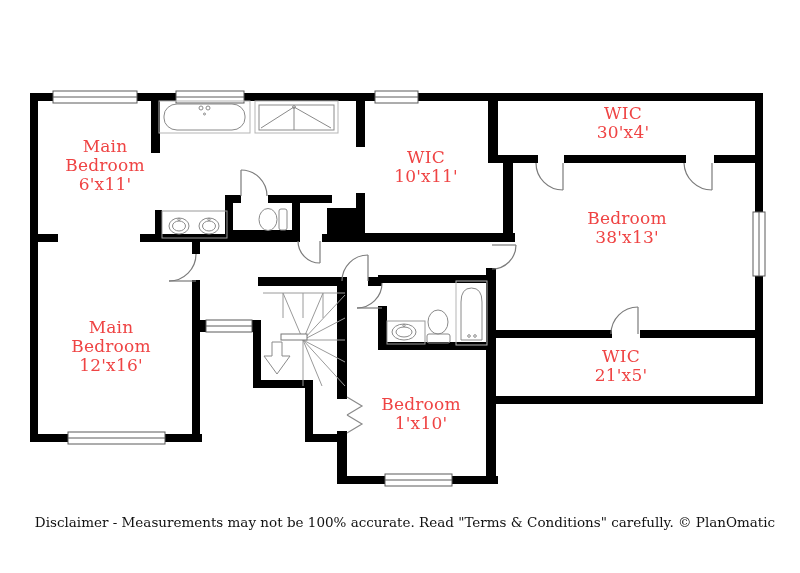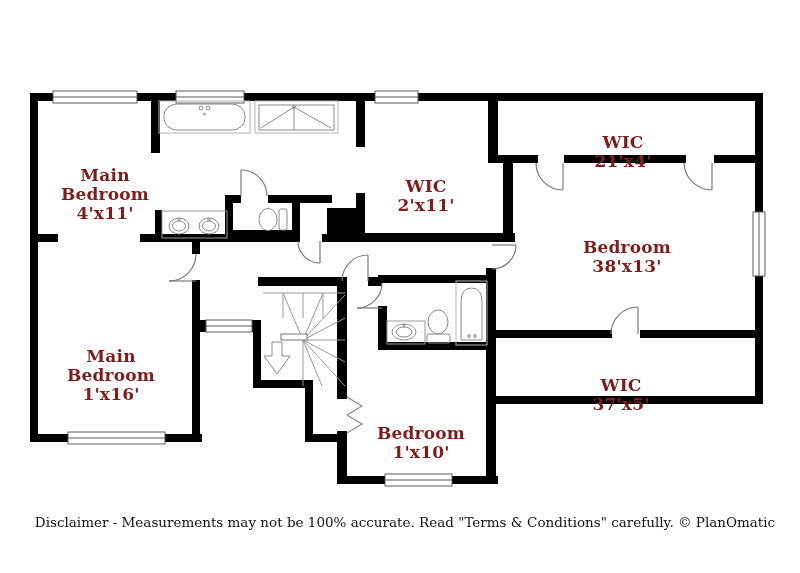--- a/index.html
+++ b/index.html
@@ -3,22 +3,22 @@
 <meta charset="utf-8">
 <style>
   html,body{margin:0;padding:0;background:#fff;}
   #stage{
     position:relative;width:800px;height:573px;background:#fff;overflow:hidden;
     font-family:"DejaVu Serif","Liberation Serif",serif;
   }
   #plan-svg{position:absolute;left:0;top:0;}
   .room-label{
     position:absolute;transform:translate(-50%,-50%);
-    text-align:center;color:#7f1d1d;font-weight:bold;font-size:17px;line-height:1.13;
-    letter-spacing:.2px;white-space:nowrap;margin-top:29px;
+    text-align:center;color:#ef4444;font-weight:normal;font-size:17px;line-height:1.13;
+    letter-spacing:.2px;white-space:nowrap;
   }
   .room-label .nm,.room-label .dm{display:block;}
   .room-label.wrap{white-space:normal;width:106px;}
   #disclaimer{
     position:absolute;left:0;right:0;top:514px;text-align:center;
     font-size:13.5px;color:#111;font-family:"DejaVu Serif","Liberation Serif",serif;padding-left:10px;
   }
 </style>
 </head>
 <body>
@@ -220,41 +220,41 @@
       <rect x="281" y="334" width="26" height="6" fill="#fff" stroke="#777"></rect>
     </g>
     <g stroke="#8a8a8a" fill="#fff">
       <path d="M272,342 L272,356 L264,356 L277,374 L290,356 L282,356 L282,342 Z"></path>
     </g>
   </g>
 </svg>
 
   <div class="room-label wrap" style="left:105px;top:166px;">
     <span class="nm">Main Bedroom</span>
-    <span class="dm">4'x11'</span>
+    <span class="dm">6'x11'</span>
   </div>
   <div class="room-label" style="left:426px;top:167px;">
     <span class="nm">WIC</span>
-    <span class="dm">2'x11'</span>
+    <span class="dm">10'x11'</span>
   </div>
   <div class="room-label" style="left:623px;top:123px;">
     <span class="nm">WIC</span>
-    <span class="dm">21'x4'</span>
+    <span class="dm">30'x4'</span>
   </div>
   <div class="room-label" style="left:627px;top:228px;">
     <span class="nm">Bedroom</span>
     <span class="dm">38'x13'</span>
   </div>
   <div class="room-label wrap" style="left:111px;top:347px;">
     <span class="nm">Main Bedroom</span>
-    <span class="dm">1'x16'</span>
+    <span class="dm">12'x16'</span>
   </div>
   <div class="room-label" style="left:621px;top:366px;">
     <span class="nm">WIC</span>
-    <span class="dm">37'x5'</span>
+    <span class="dm">21'x5'</span>
   </div>
   <div class="room-label" style="left:421px;top:414px;">
     <span class="nm">Bedroom</span>
     <span class="dm">1'x10'</span>
   </div>
 
   <div id="disclaimer">Disclaimer - Measurements may not be 100% accurate. Read "Terms &amp; Conditions" carefully. © PlanOmatic</div>
 </div>
 
 </body></html>

